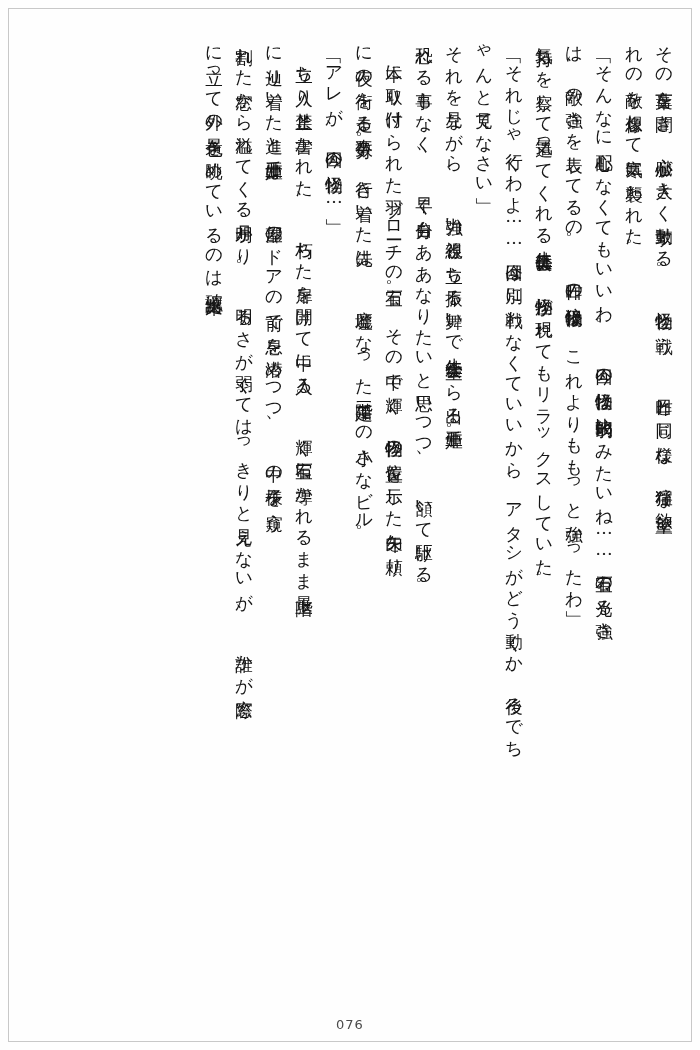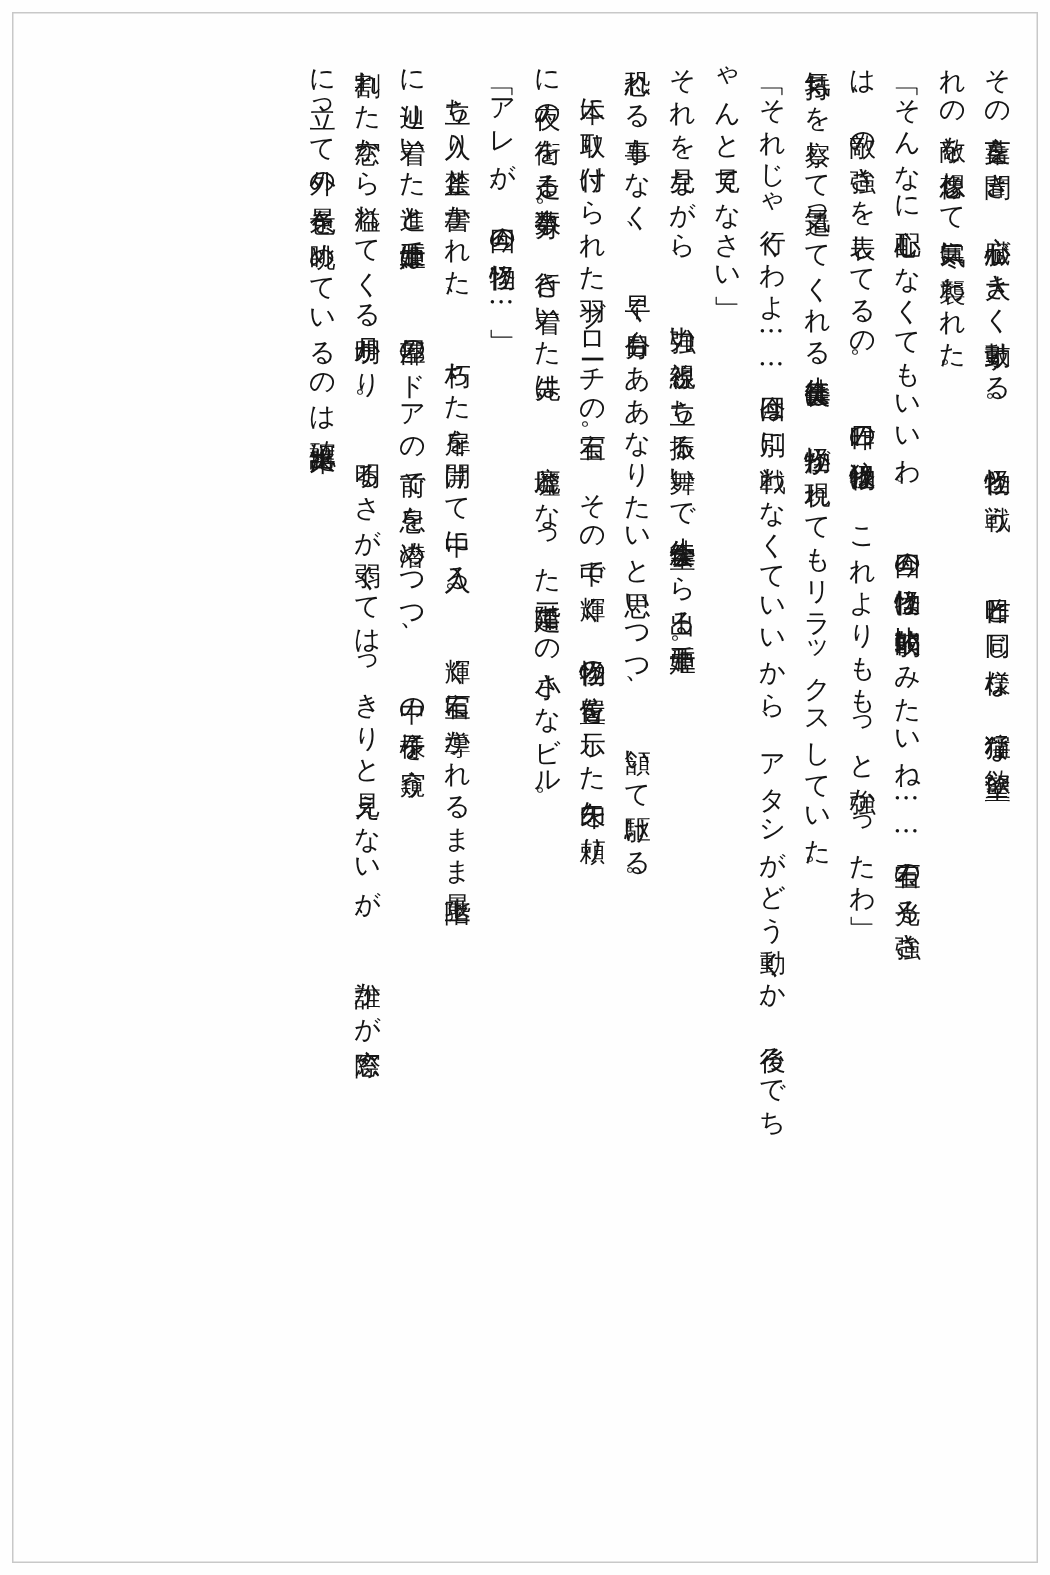--- a/index.html
+++ b/index.html
@@ -91,13 +91,14 @@
     <div class="vline">恐れる事もなく、　早く自分もああなりたいと思いつつ、　頷いて駆ける。</div>
     <div class="vline indent">本に取り付けられた羽ブローチの宝石。　その中で輝く、怪物の位置を示した矢印を頼り</div>
     <div class="vline">に夜の街を走る事数分。　行き着いた先は、　廃墟となった三階建ての小さなビル。</div>
     <div class="vline indent">「アレが、今回の怪物……」</div>
     <div class="vline indent">立ち入り禁止と書かれた、　朽ちた扉を開けて中に入る。　輝く宝石に導かれるまま最上階</div>
     <div class="vline">に辿り着いた進と千亜姫は、　部屋のドアの前で息を潜めつつ、　中の様子を窺う。</div>
     <div class="vline">割れた窓から溢れてくる月明かり。　明るさが弱くてはっきりと見えないが、　誰かが窓際</div>
     <div class="vline">に立って外の景色を眺めているのは確認出来た。</div>
   </div>
 
+  <div class="page-number">076</div>
 </div>
 
 </body></html>

